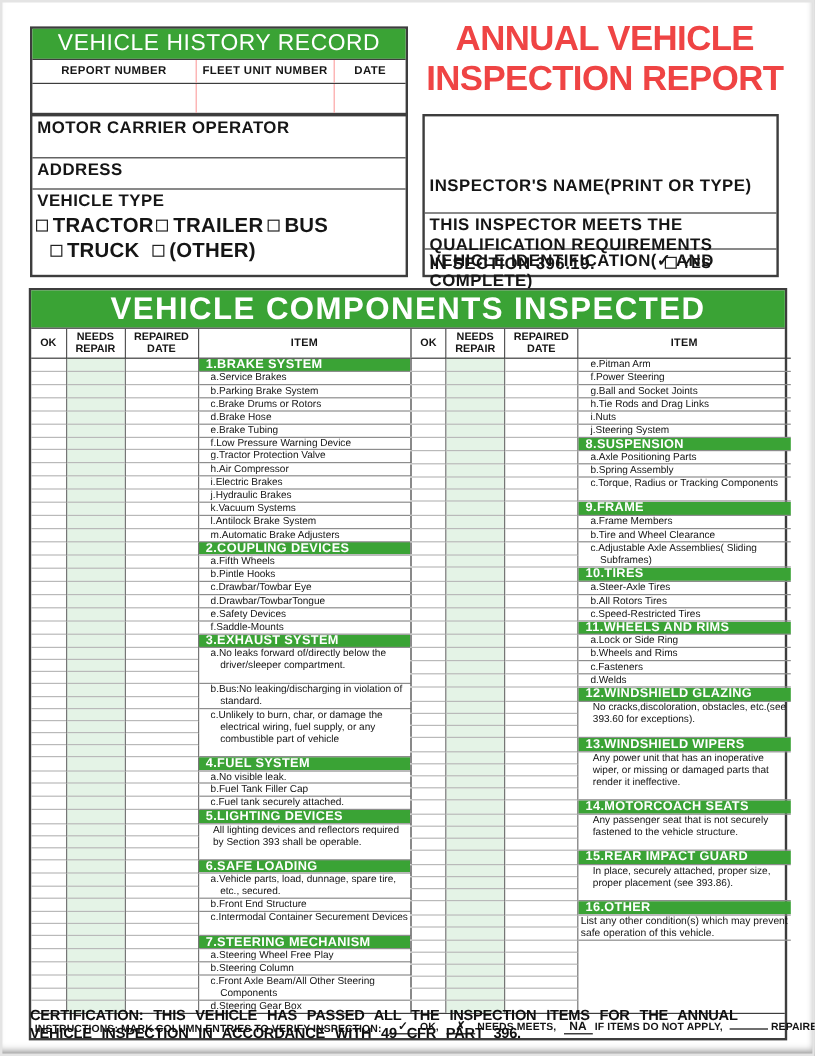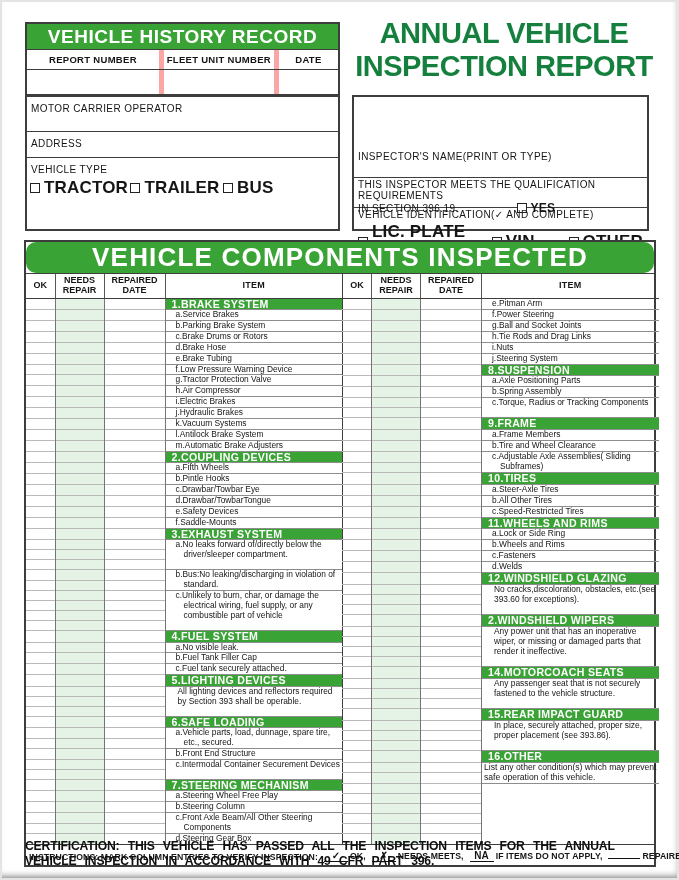--- a/index.html
+++ b/index.html
@@ -6,57 +6,57 @@
   html,body { background:#fff; }
   .page {
     position:relative; width:679px; height:880px; background:#fff;
     font-family:"Liberation Sans", sans-serif; color:#151515; overflow:hidden;
     box-shadow: inset 0 0 0 2px #e4e4e4, inset -5px 0 6px -4px #b5b5b5, inset 0 -7px 7px -4px #6f6f6f;
   }
   .green { background:var(--green); color:#fff; }
 
   
   .history-box { position:absolute; left:25px; top:22px; width:315px; border:2px solid #3d3d3d; background:#fff; }
-  .history-title { height:25px; line-height:25px; text-align:center; font-size:19px; font-weight:700; letter-spacing:.5px; }
+  .history-title { height:25px; line-height:25px; text-align:center; font-size:19px; font-weight:400; letter-spacing:.5px; }
   .history-row { display:flex; border-top:1px solid #3d3d3d; }
-  .history-row > div { border-right:5px solid #fca5a5; }
+  .history-row > div { border-right:1px solid #fca5a5; }
   .history-row > div:last-child { border-right:none; }
   .h-c1 { width:44%; } .h-c2 { width:37%; } .h-c3 { width:19%; }
   .history-heads > div { height:19px; line-height:19px; text-align:center; font-size:9.5px; font-weight:700; letter-spacing:.3px; }
   .history-inputs > div { height:24px; }
 
   
   .report-title { position:absolute; left:350px; top:17px; width:308px; text-align:center;
-    font-size:29px; font-weight:800; letter-spacing:-.5px; line-height:33px; color:#15803d; }
+    font-size:29px; font-weight:800; letter-spacing:-.5px; line-height:33px; color:#ef4444; }
 
   
   .info-box { position:absolute; top:95px; border:2px solid #3d3d3d; background:#fff; }
   .carrier-box { left:25px; width:315px; height:136px; }
   .inspector-box { left:352px; width:297px; height:136px; }
   .info-row { border-bottom:1px solid #3d3d3d; padding:1px 4px; position:relative; }
   .info-row:last-child { border-bottom:none; }
-  .lab { font-size:10px; font-weight:400; letter-spacing:.4px; }
+  .lab { font-size:14px; font-weight:700; letter-spacing:.4px; }
   .r-operator { height:35px; } .r-address { height:26px; } .r-city { height:26px; } .r-vtype { height:45px; }
   .checkrow { display:flex; margin-top:1px; }
   .ck { display:flex; align-items:center; font-size:17px; font-weight:700; letter-spacing:.2px; }
   .checkrow .ck { width:96px;justify-content:center; }
   .checkrow .ck:last-child { width:auto; }
   .box { display:inline-block; width:10px; height:10px; border:1.5px solid #222; margin-right:4px; background:#fff; flex:none; }
   .r-iname { height:33px;margin-top:48px; }
   .r-qual { height:30px; }
   .qual2 { display:flex; align-items:center; }
   .qual2 .ck { margin-left:58px; font-size:12px; }
   .r-vid { height:33px; }
   .vid-opts { display:flex; margin-top:2px; }
   .vid-opts .ck:nth-child(1){ width:136px; } .vid-opts .ck:nth-child(2){ width:78px; }
   .r-agency { height:36px; }
 
   
   .components-box { position:absolute; left:24px; top:240px; width:632px; border:2px solid #3d3d3d; background:#fff; }
-  .banner { height:31px; line-height:31px; text-align:center; font-size:26px; font-weight:800; letter-spacing:1.2px;border-radius:10px; }
+  .banner { height:31px; line-height:31px; text-align:center; font-size:26px; font-weight:800; letter-spacing:1.2px; }
   .halves { display:flex; border-top:1px solid #3d3d3d; }
   table.comp { border-collapse:collapse; table-layout:fixed; width:316px; }
   .half-right { border-left:1px solid #3d3d3d; }
   table.comp col.c1{width:29px;} table.comp col.c2{width:49px;} table.comp col.c3{width:61px;} table.comp col.c4{width:177px;}
   table.comp th { border-right:1px solid #565656; border-bottom:1px solid #3d3d3d; font-weight:700; text-align:center;
     height:24px; vertical-align:middle; line-height:9.5px; font-size:9px; padding:0; }
   table.comp th:last-child { border-right:none; }
   th.th-ok { font-size:11px; } th.th-item { font-size:12px; letter-spacing:.3px; }
   table.comp td { padding:0; height:10px; }
   td.c-ok, td.c-nr, td.c-rd { border-right:1px solid #767676; border-top:1px solid #b9b9b9; }
@@ -117,20 +117,30 @@
           </span>
           <span class="ck">
             <span class="box"></span>
             <span>TRAILER</span>
           </span>
           <span class="ck">
             <span class="box"></span>
             <span>BUS</span>
           </span>
         </div>
+      <div class="checkrow">
+          <span class="ck">
+            <span class="box"></span>
+            <span>TRUCK</span>
+          </span>
+          <span class="ck">
+            <span class="box"></span>
+            <span>(OTHER)</span>
+          </span>
+        </div>
     </div>
   </div>
 
   <div class="info-box inspector-box">
     <div class="info-row r-iname">
       <span class="lab">INSPECTOR'S NAME(PRINT OR TYPE)</span>
     </div>
     <div class="info-row r-qual">
       <div class="lab">THIS INSPECTOR MEETS THE QUALIFICATION REQUIREMENTS</div>
       <div class="qual2">
@@ -595,21 +605,21 @@
             <tr>
               <td class="c-ok"></td>
               <td class="c-nr"></td>
               <td class="c-rd"></td>
               <td rowspan="1" class="c-item itm">a.Steer-Axle Tires</td>
             </tr>
             <tr>
               <td class="c-ok"></td>
               <td class="c-nr"></td>
               <td class="c-rd"></td>
-              <td rowspan="1" class="c-item itm">b.All Other Tires</td>
+              <td rowspan="1" class="c-item itm">b.All Rotors Tires</td>
             </tr>
             <tr>
               <td class="c-ok"></td>
               <td class="c-nr"></td>
               <td class="c-rd"></td>
               <td rowspan="1" class="c-item itm">c.Speed-Restricted Tires</td>
             </tr>
             <tr>
               <td class="c-ok"></td>
               <td class="c-nr"></td>
@@ -659,21 +669,21 @@
             </tr>
             <tr>
               <td class="c-ok"></td>
               <td class="c-nr"></td>
               <td class="c-rd"></td>
             </tr>
             <tr>
               <td class="c-ok"></td>
               <td class="c-nr"></td>
               <td class="c-rd"></td>
-              <td rowspan="1" class="c-item sect">2.WINDSHIELD WIPERS</td>
+              <td rowspan="1" class="c-item sect">13.WINDSHIELD WIPERS</td>
             </tr>
             <tr>
               <td class="c-ok"></td>
               <td class="c-nr"></td>
               <td class="c-rd"></td>
               <td rowspan="4" class="c-item desc">Any power unit that has an inoperative wiper, or missing or damaged parts that render it ineffective.</td>
             </tr>
             <tr>
               <td class="c-ok"></td>
               <td class="c-nr"></td>

